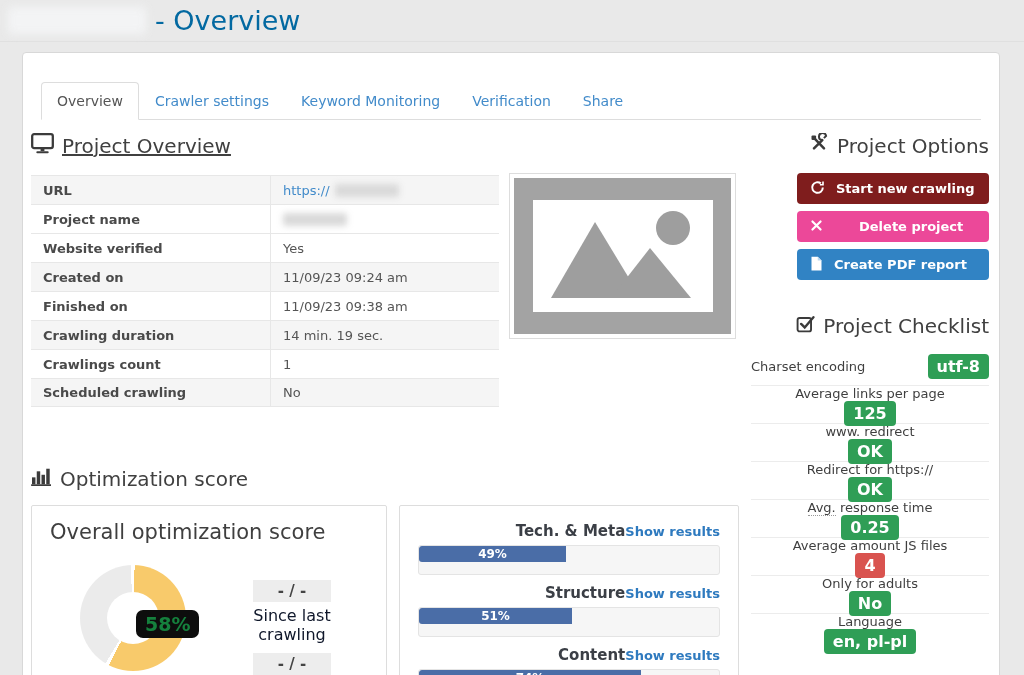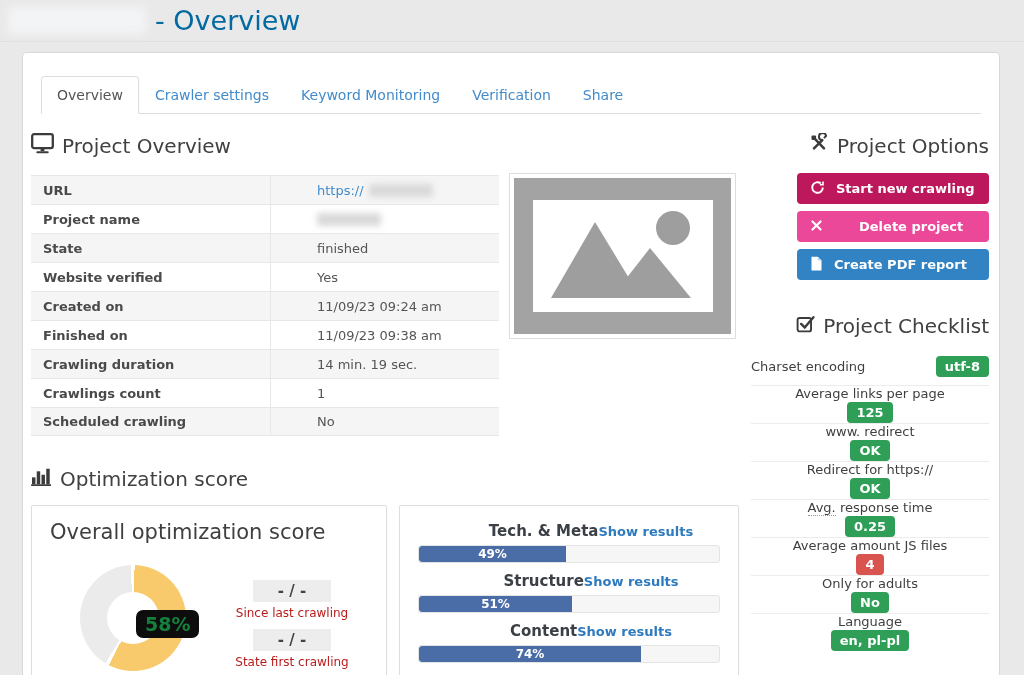--- a/index.html
+++ b/index.html
@@ -9,78 +9,78 @@
   
   .header-strip { position:absolute; left:0; top:0; width:100%; height:42px; background:#e9e9e9; border-bottom:1px solid #e0e0e0; }
   .page-title { position:absolute; left:8px; top:5px; display:flex; align-items:center; gap:9px; }
   .redacted-title { width:138px; height:27px; background:#f3f4f5; border-radius:3px; filter:blur(5px); }
   .title-text { font-size:27px; color:#0369a1; }
 
   
   .panel { position:absolute; left:22px; top:52px; width:978px; height:660px; background:#fff; border:1px solid #d8d8d8; border-radius:4px; }
 
   
-  .tabs { position:absolute; left:18px; right:18px; top:23px; display:flex; border-bottom:1px solid #ddd; }
+  .tabs { position:absolute; left:18px; right:18px; top:29px; display:flex; border-bottom:1px solid #ddd; }
   .tab { padding:10px 15px; font-size:14px; color:#428bca; cursor:pointer; border:1px solid transparent; border-radius:4px 4px 0 0; margin-bottom:-1px; white-space:nowrap; }
   .tab.active { color:#555; background:#fff; border-color:#ddd #ddd #fff #ddd; }
 
   .section-heading { display:flex; align-items:center; gap:8px; font-size:20px; color:#404040; }
   .section-heading svg { flex:0 0 auto; }
 
   
-  .po-heading { position:absolute; left:8px; top:80px; }
+  .po-heading { position:absolute; left:8px; top:80px;text-decoration:underline; }
   .po-table { position:absolute; left:8px; top:122px; width:468px; font-size:13px; }
-  .po-row { display:flex; height:29px; border-top:1px solid #e7e7e7; background:#fff;gap:34px; }
+  .po-row { display:flex; height:29px; border-top:1px solid #e7e7e7; background:#fff; }
   .po-row:last-child { border-bottom:1px solid #e7e7e7; }
   .po-row.alt { background:#f5f5f5; }
   .po-label { width:240px; padding-left:12px; font-weight:bold; color:#4a4a4a; border-right:1px solid #e7e7e7; display:flex; align-items:center; }
   .po-value { padding-left:12px; color:#555; display:flex; align-items:center; gap:5px; flex:1; }
   .po-link { color:#428bca; cursor:pointer; }
   .blur-chip { display:inline-block; width:64px; height:13px; background:#d9d9d9; border-radius:2px; filter:blur(3px); }
 
   
   .placeholder { position:absolute; left:486px; top:120px; width:227px; height:166px; background:#fff; border:1px solid #ddd; padding:4px; }
   .ph-frame { width:100%; height:100%; background:#a3a3a3; display:flex; align-items:center; justify-content:center; }
   .ph-inner { width:180px; height:112px; background:#fff; display:flex; align-items:flex-end; justify-content:center; }
 
   
   .right-col { position:absolute; left:728px; top:80px; width:238px; }
   .heading-right { justify-content:flex-end; }
   .btn-stack { margin-top:15px; }
   .btn { display:flex; align-items:center; gap:11px; width:192px; height:31px; margin:0 0 7px auto; border-radius:4px; color:#fff; font-size:13px; font-weight:bold; padding-left:13px; cursor:pointer; }
   .btn svg { flex:0 0 auto; }
-  .btn-green { background:#be185d; }
+  .btn-green { background:#7f1d1d; }
   .btn-red { background:#ec4899;gap:36px; }
   .btn-blue { background:#3183c4; }
   .checklist-heading { margin-top:34px; }
   .checklist { margin-top:9px; }
   .cl-row { display:flex; align-items:center; justify-content:space-between; height:38px; font-size:13px; color:#3f3f3f; }
   .cl-row + .cl-row { border-top:1px solid #ececec;flex-direction:column; }
-  .cl-badge { color:#fff; font-weight:bold; font-size:13px; padding:3px 9px; border-radius:4px; }
+  .cl-badge { color:#fff; font-weight:bold; font-size:16px; padding:3px 9px; border-radius:4px; }
   .cl-badge.green { background:#2f9e56; }
   .cl-badge.red { background:#d9534f; }
   .abbr-dotted { border-bottom:1px dotted #999; }
 
   
   .opt-heading { position:absolute; left:8px; top:414px; }
   .card { position:absolute; top:452px; background:#fff; border:1px solid #ddd; border-radius:2px; }
   .card-overall { left:8px; width:356px; height:240px; }
   .card-cats { left:376px; width:340px; height:240px; padding:16px 18px; }
   .card1-heading { margin:14px 0 0 18px; font-size:21px; color:#3f3f3f; }
   .donut { position:absolute; left:48px; top:59px; width:106px; height:106px; border-radius:50%; }
   .donut::after { content:""; position:absolute; left:27px; top:27px; width:52px; height:52px; background:#fff; border-radius:50%; }
   .score-pill { position:absolute; left:104px; top:104px; background:#0d0d0d; color:#15803d; font-size:19px; font-weight:bold; padding:3px 9px; border-radius:7px; }
   .since-col { position:absolute; left:200px; top:74px; width:120px; text-align:center; }
   .since-box { width:78px; height:22px; margin:0 auto; background:#ededed; color:#444; font-weight:bold; font-size:15px; line-height:22px; }
-  .since-label { font-size:12px; color:#b91c1c; margin:4px 0 9px; }
-
-  .cat-head { display:flex; justify-content:center; align-items:baseline;margin-left:44px; }
+  .since-label { font-size:16px; color:#0f172a; margin:4px 0 9px; }
+
+  .cat-head { display:flex; justify-content:flex-end; align-items:baseline;margin-left:44px; }
   .cat-name { font-size:15px; font-weight:bold; color:#3b3f46; }
   .show-results { font-size:13px; font-weight:bold; color:#2e7abf; cursor:pointer; }
-  .bar-track { margin:5px 0 9px; height:18px; background:#f6f6f6; border:1px solid #e4e4e4; border-radius:3px; overflow:hidden; }
+  .bar-track { margin:5px 0 9px; height:30px; background:#f6f6f6; border:1px solid #e4e4e4; border-radius:3px; overflow:hidden; }
   .bar-fill { height:16px; background:#4a6da7; border-radius:3px 0 0 3px; color:#fff; font-size:12px; font-weight:bold; text-align:center; line-height:16px; }
 </style>
 </head>
 <body>
 
 <div class="stage">
   <div class="header-strip"></div>
   <div class="page-title">
     <span class="redacted-title"></span>
     <span class="title-text">- Overview</span>
@@ -111,24 +111,20 @@
         <div class="po-value">
             <span class="po-link">https://</span>
             <span class="blur-chip"></span>
           </div>
       </div>
       <div class="po-row">
         <div class="po-label">Project name</div>
         <div class="po-value">
             <span class="blur-chip"></span>
           </div>
-      </div>
-      <div class="po-row alt">
-        <div class="po-label">State</div>
-        <div class="po-value">finished</div>
       </div>
       <div class="po-row">
         <div class="po-label">Website verified</div>
         <div class="po-value">Yes</div>
       </div>
       <div class="po-row alt">
         <div class="po-label">Created on</div>
         <div class="po-value">11/09/23 09:24 am</div>
       </div>
       <div class="po-row">

